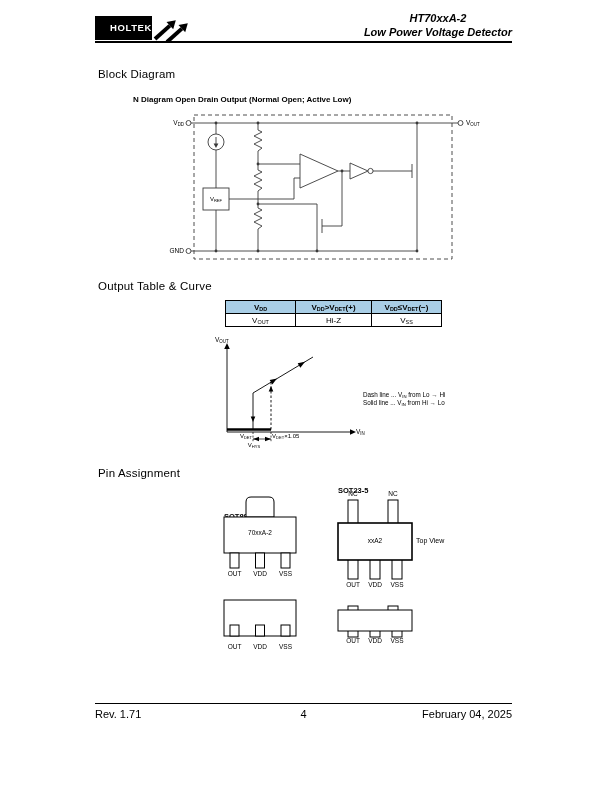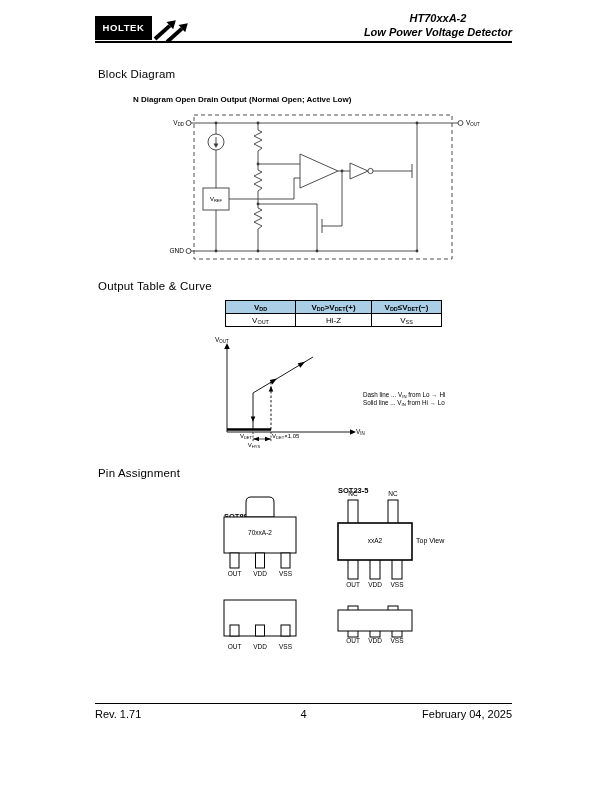--- a/index.html
+++ b/index.html
@@ -9,21 +9,21 @@
   .abs{position:absolute}
   .h1{font-size:11.5px;font-weight:normal;letter-spacing:.2px}
   .caption{font-size:8px;font-weight:bold}
   .title-line{font-size:11px;font-weight:bold;font-style:italic;line-height:13.5px}
   .rule{background:#000}
   .lbl{font-size:6.5px;line-height:7px;white-space:nowrap}
   .lbl-sm{font-size:6px;line-height:7px;white-space:nowrap}
   .lbl-r{text-align:right}
   .lbl-c{text-align:center}
   sub{font-size:68%;line-height:0;vertical-align:-0.2em}
-  .logo-text{font-size:9.5px;font-weight:bold;color:#fff;letter-spacing:.6px;text-align:center}
+  .logo-text{font-size:9.5px;font-weight:bold;color:#fff;letter-spacing:.6px;text-align:right}
   .output-table{border-collapse:collapse;font-size:8px}
   .output-table th,.output-table td{border:1px solid #000;text-align:center;height:13px;padding:0 2px;font-weight:normal}
   .output-table th{background:#a9cee6;font-weight:bold}
   .c1{width:70px}.c2{width:76px}.c3{width:70px}
   .legend{font-size:6.3px;line-height:8px;white-space:nowrap}
   .pkg-name{font-size:7.5px;font-weight:bold}
   .pin-lbl{font-size:6.5px;width:25px;text-align:center;white-space:nowrap}
   .pin-lbl24{font-size:6.5px;width:24px;text-align:center;white-space:nowrap}
   .part-lbl{font-size:6.5px;text-align:center}
   .footer-text{font-size:11px}

